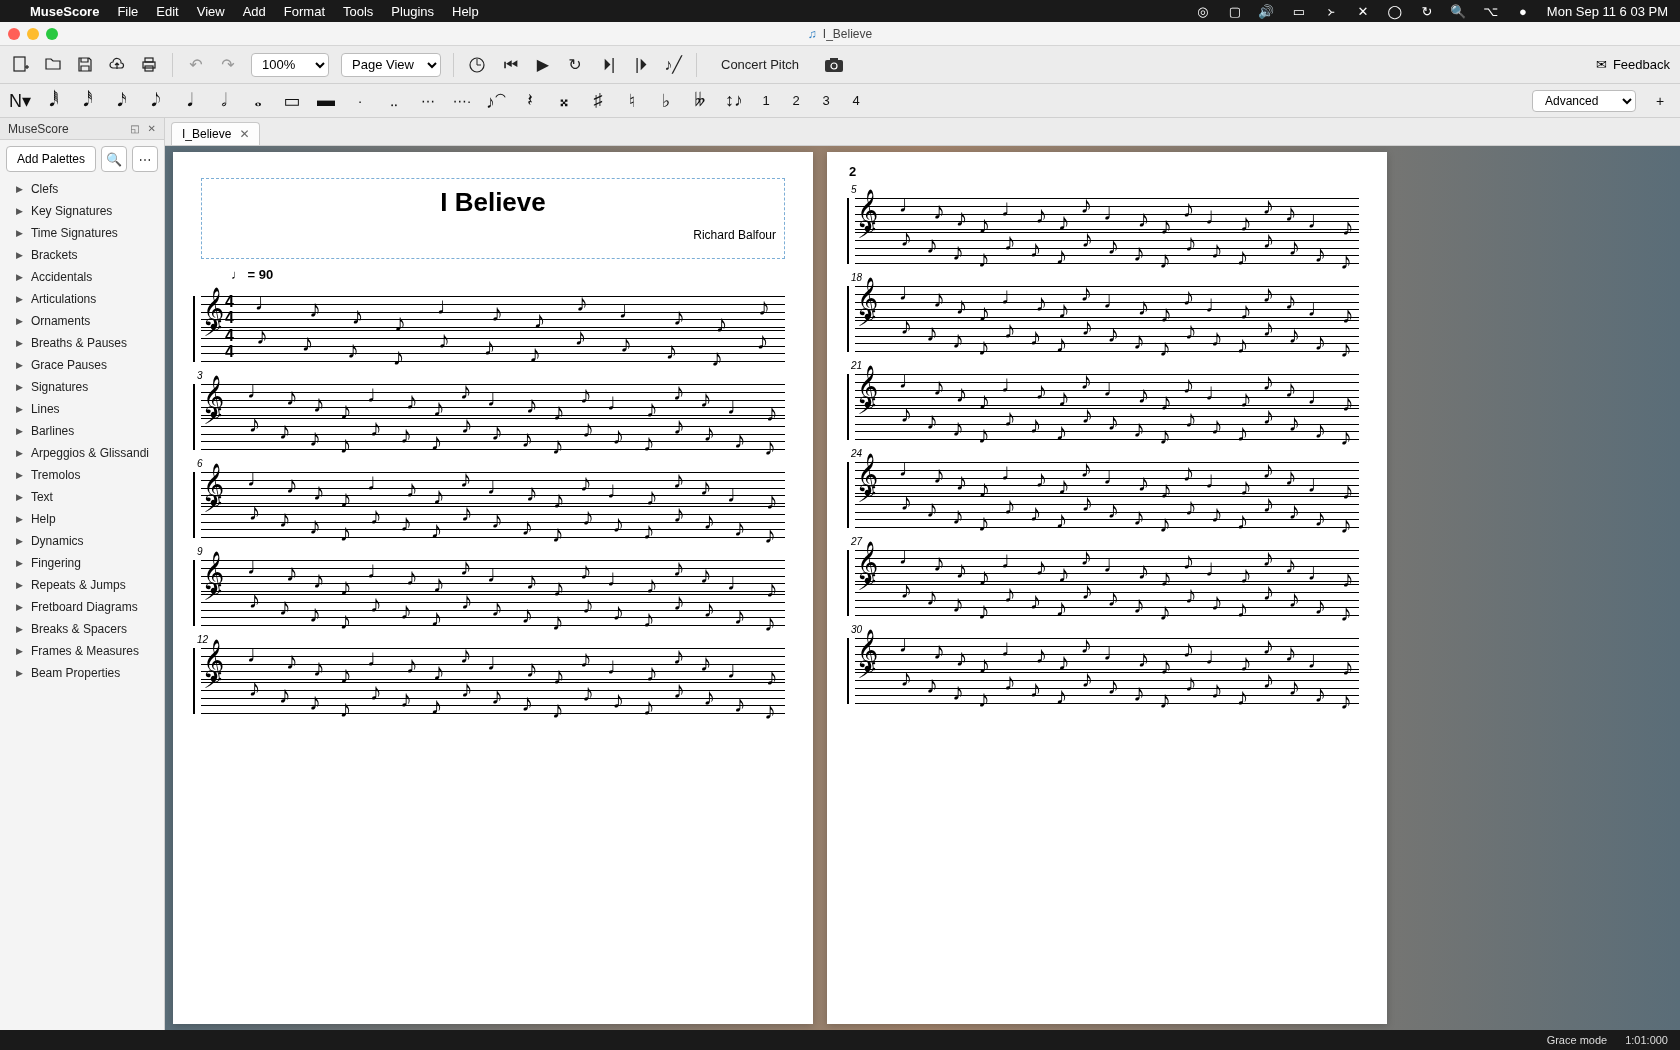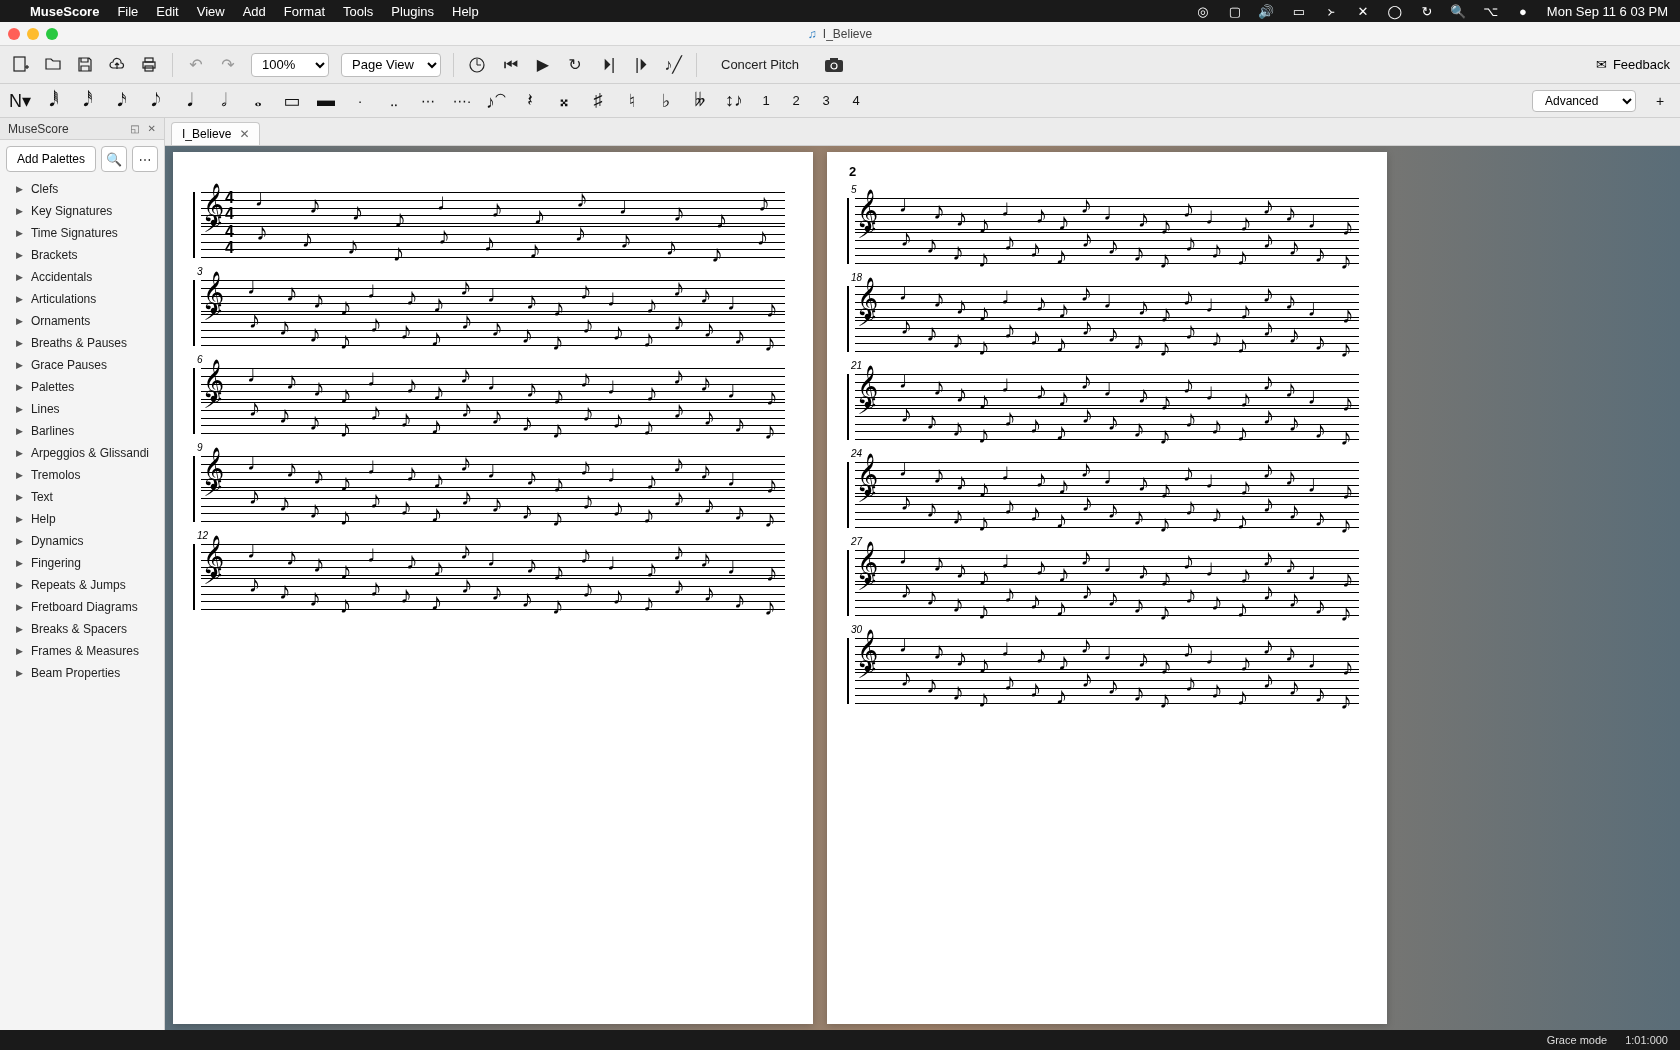--- a/index.html
+++ b/index.html
@@ -284,21 +284,21 @@
         <div class="palette-item">
           <span class="chev">▶</span>
           <span>Breaths &amp; Pauses</span>
         </div>
         <div class="palette-item">
           <span class="chev">▶</span>
           <span>Grace Pauses</span>
         </div>
         <div class="palette-item">
           <span class="chev">▶</span>
-          <span>Palettes</span>
+          <span>Signatures</span>
         </div>
         <div class="palette-item">
           <span class="chev">▶</span>
           <span>Lines</span>
         </div>
         <div class="palette-item">
           <span class="chev">▶</span>
           <span>Barlines</span>
         </div>
         <div class="palette-item">
@@ -352,20 +352,25 @@
     <div class="doc-tabs">
       <div class="doc-tab">
         <span>I_Believe</span>
         <span class="close">✕</span>
       </div>
     </div>
     <div class="score-scroll">
       <div class="page-row">
 
         <div class="page">
+          <div class="title-frame">
+            <div class="score-title">I Believe</div>
+            <div class="composer">Richard Balfour</div>
+          </div>
+          <div class="tempo-mark">♩ = 90</div>
           <div id="page1-systems">
               <div class="system">
                 <div class="grand-brace"></div>
                 <div class="staff">
                   <div class="staff-lines">
                     <div></div>
                     <div></div>
                     <div></div>
                     <div></div>
                     <div></div>

